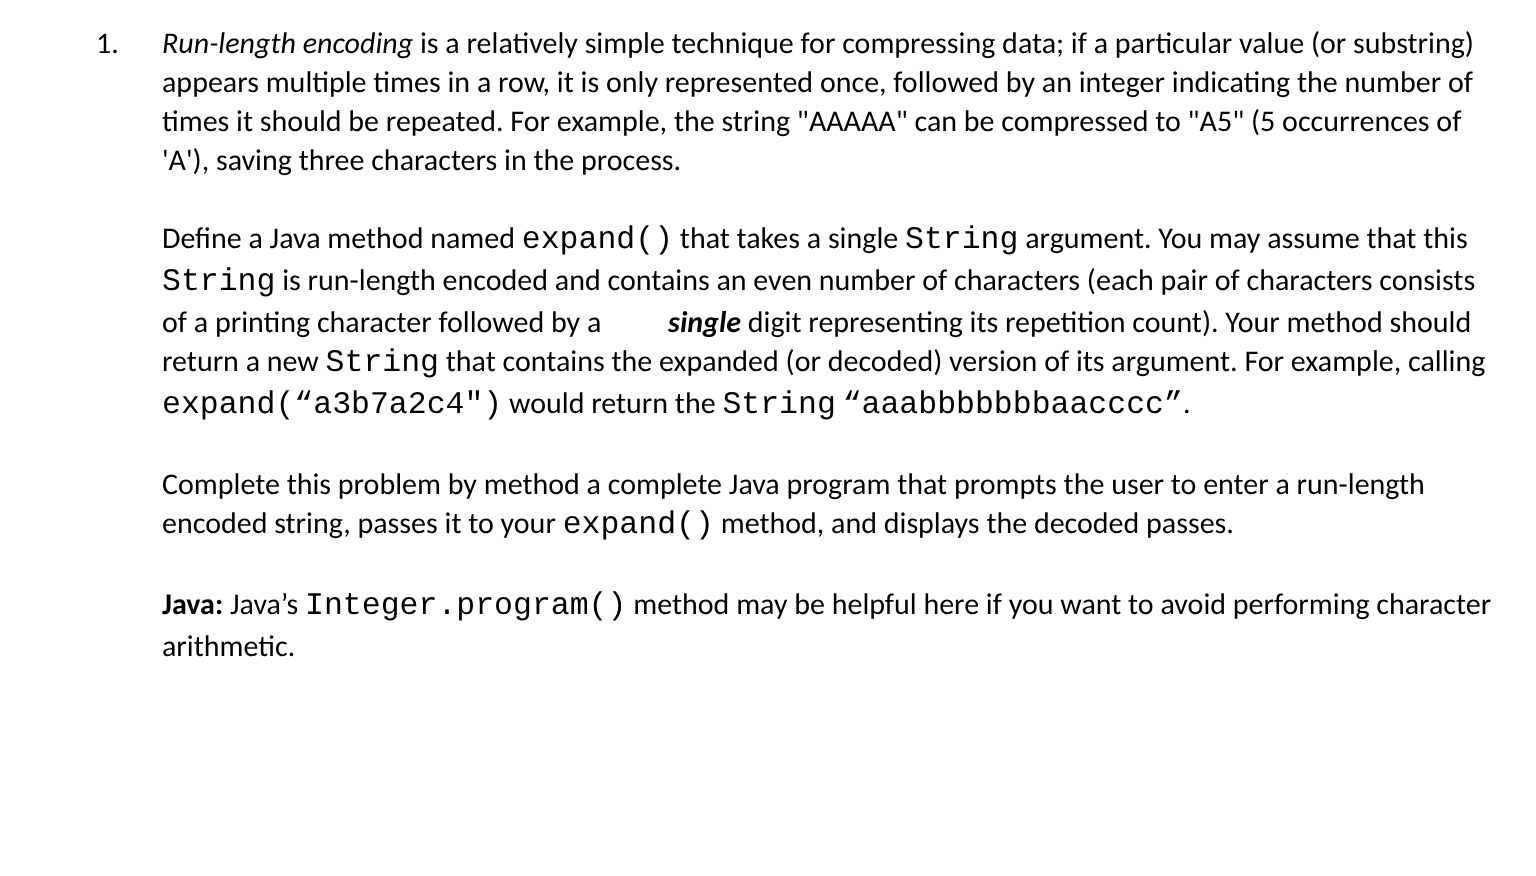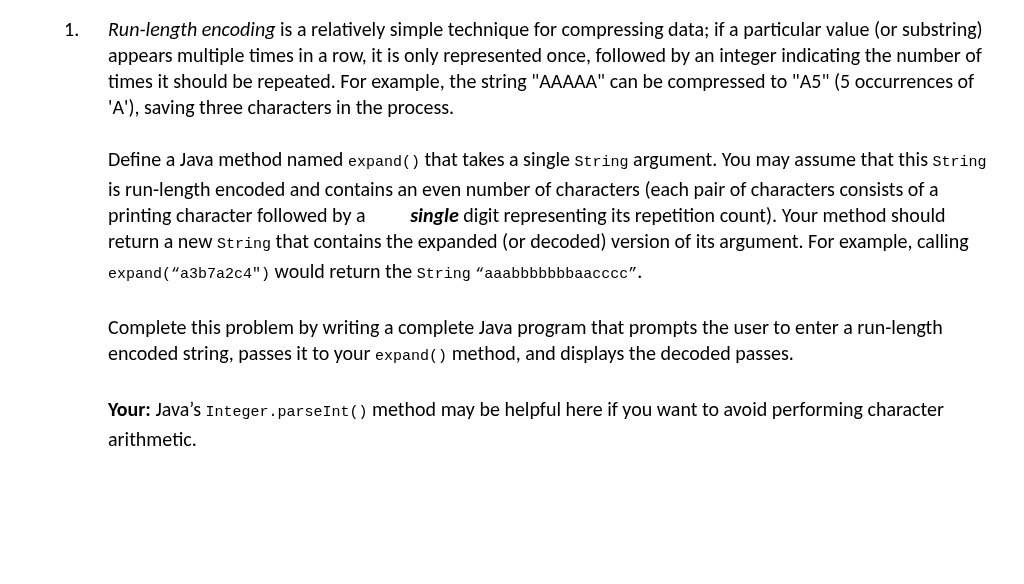--- a/index.html
+++ b/index.html
@@ -32,21 +32,21 @@
     margin-bottom: 26px;
   }
   .para:last-child {
     margin-bottom: 0;
   }
   .italic { font-style: italic; }
   .bold-italic { font-style: italic; font-weight: 700; margin-left: 40px; }
   .bold { font-weight: 700; }
   .mono {
     font-family: "Courier New", Courier, monospace;
-    font-size: 15px;
+    font-size: 21px;
     margin-top: 32px;
   }
 </style>
 </head>
 <body>
 
 <div class="page">
 
   <div class="list-number">1.</div>
 
@@ -54,21 +54,21 @@
 
     <div class="para">
       <span class="italic">Run-length encoding</span><span> is a relatively simple technique for compressing data; if a particular value (or substring) appears multiple times in a row, it is only represented once, followed by an integer indicating the number of times it should be repeated. For example, the string "AAAAA" can be compressed to "A5" (5 occurrences of 'A'), saving three characters in the process.</span>
     </div>
 
     <div class="para">
       <span>Define a Java method named </span><span class="mono">expand()</span><span> that takes a single </span><span class="mono">String</span><span> argument. You may assume that this </span><span class="mono">String</span><span> is run-length encoded and contains an even number of characters (each pair of characters consists of a printing character followed by a </span><span class="bold-italic">single</span><span> digit representing its repetition count). Your method should return a new </span><span class="mono">String</span><span> that contains the expanded (or decoded) version of its argument. For example, calling </span><span class="mono">expand(“a3b7a2c4")</span><span> would return the </span><span class="mono">String</span><span> </span><span class="mono">“aaabbbbbbbaacccc”</span><span>.</span>
     </div>
 
     <div class="para">
-      <span>Complete this problem by writing a complete Java program that prompts the user to enter a run-length encoded string, passes it to your </span><span class="mono">expand()</span><span> method, and displays the decoded passes.</span>
+      <span>Complete this problem by method a complete Java program that prompts the user to enter a run-length encoded string, passes it to your </span><span class="mono">expand()</span><span> method, and displays the decoded passes.</span>
     </div>
 
     <div class="para">
-      <span class="bold">Your:</span><span> Java’s </span><span class="mono">Integer.parseInt()</span><span> method may be helpful here if you want to avoid performing character arithmetic.</span>
+      <span class="bold">Java:</span><span> Java’s </span><span class="mono">Integer.program()</span><span> method may be helpful here if you want to avoid performing character arithmetic.</span>
     </div>
 
   </div>
 </div>
 
 </body></html>

